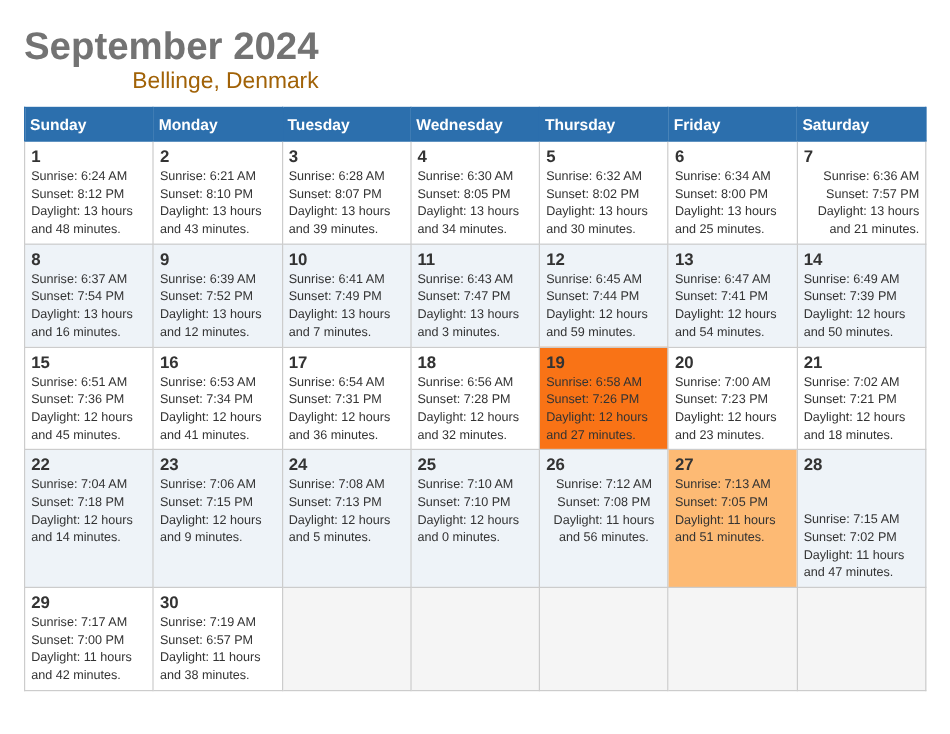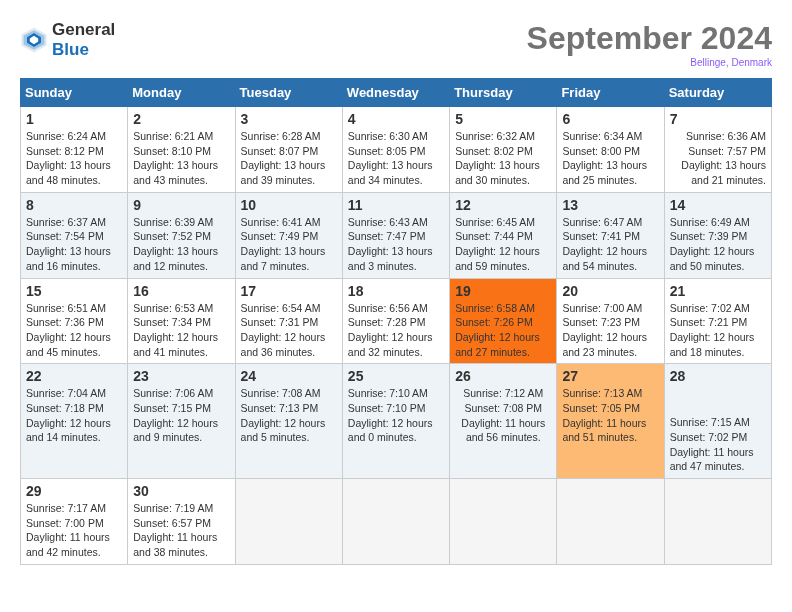--- a/index.html
+++ b/index.html
@@ -27,22 +27,22 @@
     }
     .title-area {
       text-align: right;
     }
     .month-title {
       font-size: 32px;
       font-weight: bold;
       color: #737373;
     }
     .location-title {
-      font-size: 10px;
-      color: #8b5cf6;
+      font-size: 19px;
+      color: #a16207;
     }
     table {
       width: 100%;
       border-collapse: collapse;
       font-size: 11px;
     }
     th {
       background-color: #2c6fad;
       color: #fff;
       padding: 6px 4px;
@@ -78,32 +78,20 @@
       background: #f9f9f9;
     }
     tr td:not(.empty) {
       background: #fff;
     }
   </style>
 </head>
 <body>
 
 <div class="header-area">
-  <div class="logo">
-    <svg class="logo-icon" viewBox="0 0 40 40">
-      <polygon points="20,2 38,12 38,28 20,38 2,28 2,12" fill="#1a6fba" opacity="0.15"></polygon>
-      <polygon points="20,6 35,14 35,26 20,34 5,26 5,14" fill="#1a6fba" opacity="0.3"></polygon>
-      <polygon points="20,10 30,16 30,24 20,30 10,24 10,16" fill="#1a6fba"></polygon>
-      <polygon points="20,14 26,18 26,22 20,26 14,22 14,18" fill="#fff"></polygon>
-    </svg>
-    <div>
-      <span style="font-size:17px;font-weight:bold;color:#333;">General</span><br>
-      <span style="font-size:17px;font-weight:bold;color:#1a6fba;">Blue</span>
-    </div>
-  </div>
   <div class="title-area">
     <div class="month-title">September 2024</div>
     <div class="location-title">Bellinge, Denmark</div>
   </div>
 </div>
 
 <table>
   <thead>
     <tr>
       <th>Sunday</th>

